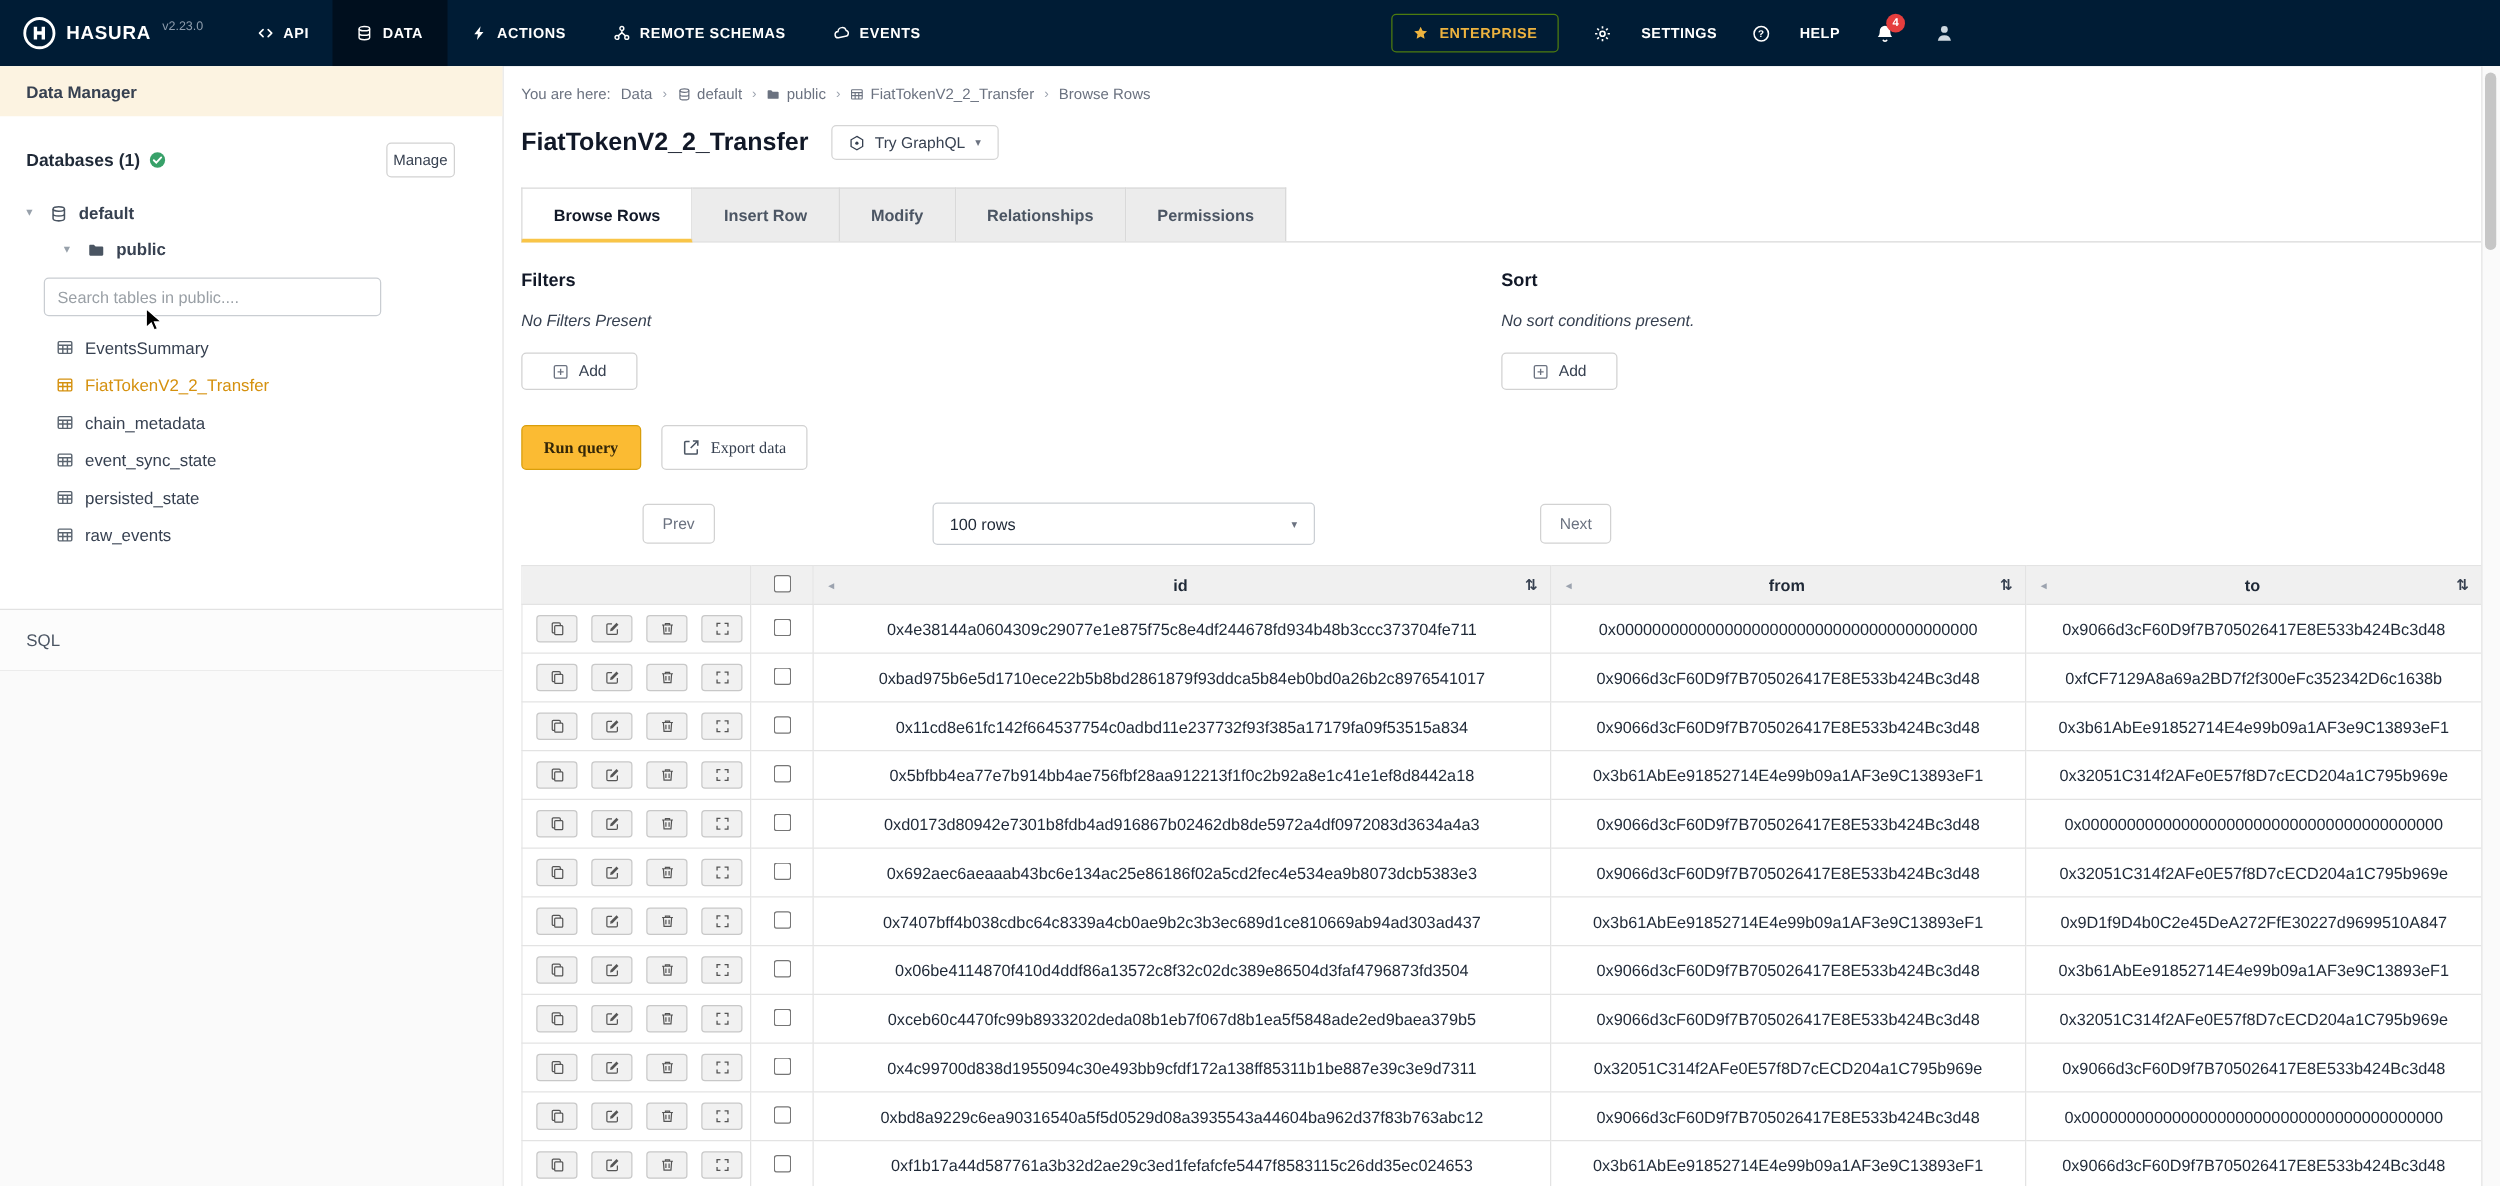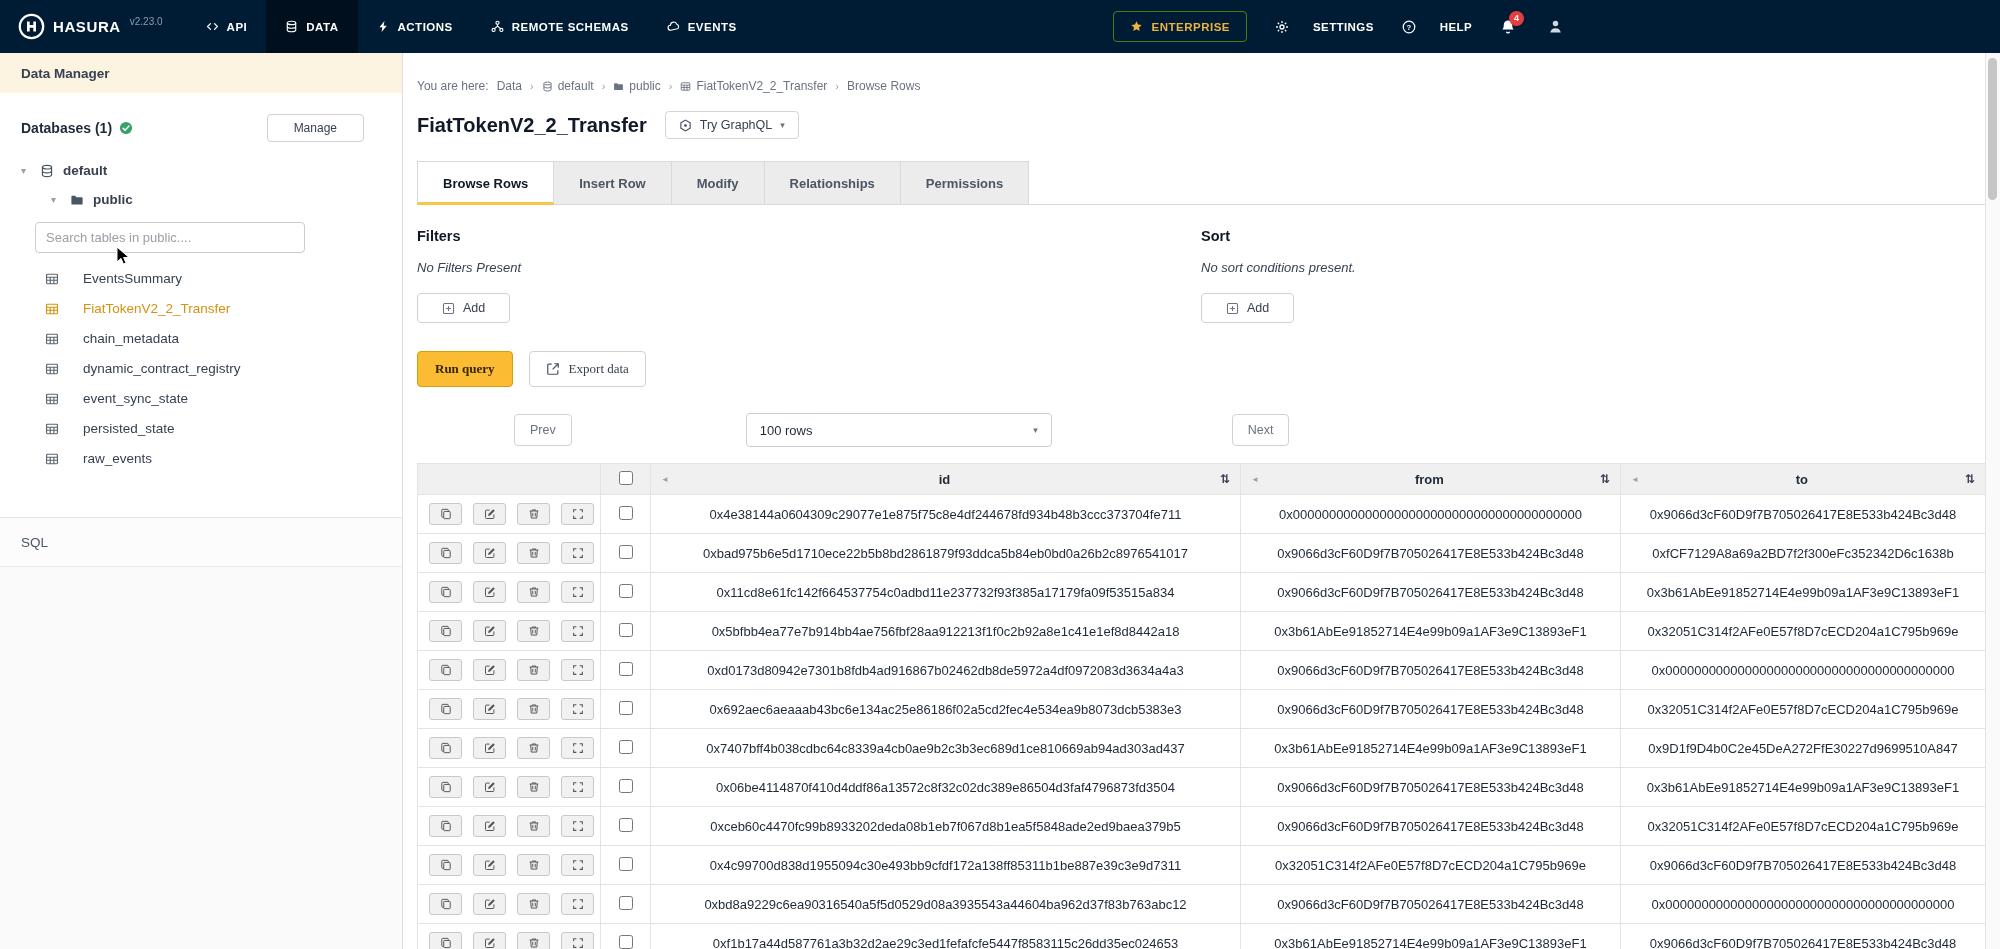--- a/index.html
+++ b/index.html
@@ -34,42 +34,42 @@
   
   .body-row{flex:1;display:flex;min-height:0;}
 
   
   .sidebar{width:403px;flex:0 0 403px;border-right:1px solid #dedede;background:#fff;display:flex;flex-direction:column;}
   .dm-header{height:40px;flex:0 0 40px;background:#fcf3e1;display:flex;align-items:center;padding-left:21px;
     font-size:13.5px;font-weight:bold;color:#374151;}
   .db-row{display:flex;align-items:center;padding:21px 38px 4px 21px;}
   .db-row .lbl{font-size:14px;font-weight:bold;color:#1f2937;margin-right:7px;}
   .check-ic svg{width:14px;height:14px;display:block;}
-  .manage-btn{margin-left:auto;background:#fff;border:1px solid #d2d2d2;border-radius:4px;padding:6px 26px;
+  .manage-btn{margin-left:auto;background:#fff;border:1px solid #d2d2d2;border-radius:4px;padding:6px 5px;
     font-size:12px;color:#374151;cursor:pointer;font-family:inherit;}
   .tree{padding:10px 20px 0 21px;}
   .tree-row{display:flex;align-items:center;gap:9px;font-size:13.5px;font-weight:bold;color:#374151;padding:7px 0;cursor:pointer;}
   .tree-row.lvl2{padding-left:30px;}
   .chev{color:#98a1ab;font-size:10px;width:10px;display:inline-block;}
   .tree-ic svg{width:14px;height:14px;color:#4a5562;display:block;}
   .search-tables{margin:8px 0 2px 14px;width:270px;height:31px;border:1px solid #c9cdd2;border-radius:4px;
     padding:0 10px;font-size:13px;color:#374151;font-family:inherit;outline:none;display:block;}
   .search-tables::placeholder{color:#9aa0a6;}
   .table-list{list-style:none;padding:8px 0 0 24px;}
-  .table-list li{display:flex;align-items:flex-end;gap:24px;font-size:13.5px;color:#374151;padding:7.5px 0;cursor:pointer;}
+  .table-list li{display:flex;align-items:center;gap:9px;font-size:13.5px;color:#374151;padding:7.5px 0;cursor:pointer;}
   .table-list li .icn svg{width:14px;height:14px;color:#5b6570;}
   .table-list li.active{color:#d5910f;}
   .table-list li.active .icn svg{color:#d5910f;}
   .sidebar-divider{height:1px;background:#e2e2e2;margin-top:44px;}
   .sql-row{padding:17px 0 16px 21px;font-size:13.5px;color:#4b5563;background:#fcfcfc;border-bottom:1px solid #ececec;cursor:pointer;}
   .sidebar-fill{flex:1;background:#fafafa;}
 
   
   .main{flex:1;min-width:0;display:flex;flex-direction:column;padding-left:14px;background:#fff;}
-  .breadcrumb{margin-top:26px;font-size:12px;color:#6b7280;display:flex;align-items:center;gap:8px;}
+  .breadcrumb{margin-top:15px;font-size:12px;color:#6b7280;display:flex;align-items:center;gap:8px;}
   .breadcrumb .seg{display:flex;align-items:center;gap:5px;cursor:pointer;}
   .breadcrumb .seg .icn svg{width:11px;height:11px;color:#6b7280;display:block;}
   .breadcrumb .sep{color:#9ca3af;font-size:11px;}
   .title-row{margin-top:18px;display:flex;align-items:center;gap:18px;}
   .title-row h1{font-size:20px;font-weight:bold;color:#111827;}
   .try-gql{display:flex;align-items:center;gap:8px;border:1px solid #d5d5d5;background:#fff;border-radius:4px;
     padding:6px 13px;font-size:12.5px;color:#374151;cursor:pointer;font-family:inherit;}
   .try-gql .icn svg{width:13px;height:13px;color:#374151;}
   .caret{font-size:9px;color:#6b7280;}
   .tabs{margin-top:22px;display:flex;border-bottom:1px solid #d9d9d9;width:1568px;}
@@ -288,29 +288,20 @@
               </span>
               <span>chain_metadata</span>
             </li>
             <li>
               <span class=" icn">
                 <svg viewBox="0 0 16 16" fill="none" stroke="currentColor" stroke-width="1.3">
                   <rect x="1.8" y="2.6" width="12.4" height="10.8" rx="1"></rect>
                   <path d="M1.8 6h12.4M1.8 9.4h12.4M6 6v7.4M10.2 6v7.4"></path>
                 </svg>
               </span>
-              <span>dynamic_contract_registry</span>
-            </li>
-            <li>
-              <span class=" icn">
-                <svg viewBox="0 0 16 16" fill="none" stroke="currentColor" stroke-width="1.3">
-                  <rect x="1.8" y="2.6" width="12.4" height="10.8" rx="1"></rect>
-                  <path d="M1.8 6h12.4M1.8 9.4h12.4M6 6v7.4M10.2 6v7.4"></path>
-                </svg>
-              </span>
               <span>event_sync_state</span>
             </li>
             <li>
               <span class=" icn">
                 <svg viewBox="0 0 16 16" fill="none" stroke="currentColor" stroke-width="1.3">
                   <rect x="1.8" y="2.6" width="12.4" height="10.8" rx="1"></rect>
                   <path d="M1.8 6h12.4M1.8 9.4h12.4M6 6v7.4M10.2 6v7.4"></path>
                 </svg>
               </span>
               <span>persisted_state</span>

